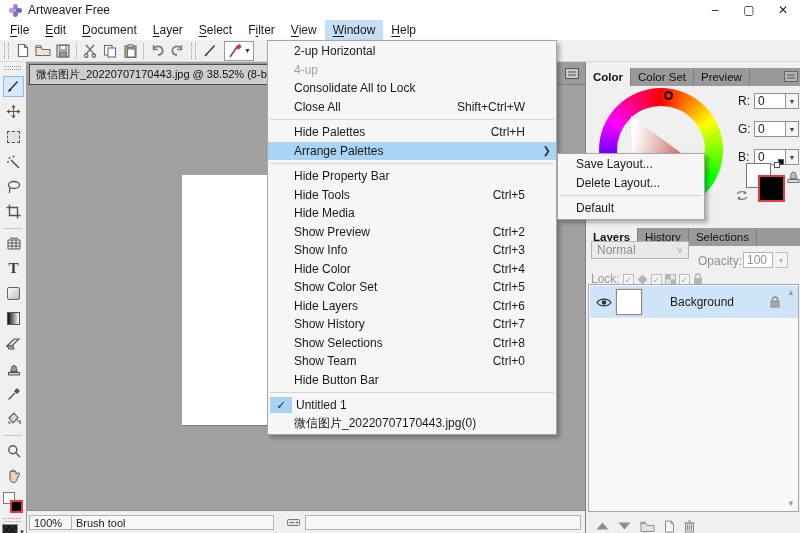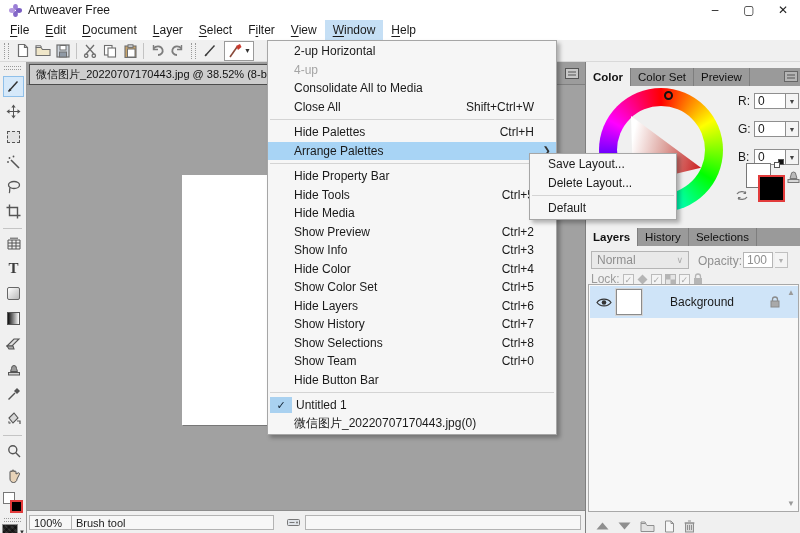--- a/index.html
+++ b/index.html
@@ -78,26 +78,26 @@
   .ddl { position:absolute; height:18px; background:#e9e9e9; border:1px solid #b5b5b5; color:#8f8f8f; display:flex; align-items:center; padding:0 5px; justify-content:space-between; }
   #layerlist { left:2px; top:222px; width:211px; height:228px; background:#f8f8f8; border:1px solid #a8a8a8; }
   #layerrow { left:1px; top:1px; width:208px; height:32px; background:#cfe4f8; display:flex; align-items:center; }
   .thumb { width:26px; height:26px; background:#fff; border:1px solid #8b8b8b; outline:1px solid #d5d5d5; margin-left:4px; }
   .scrollgl { position:absolute; right:3px; font-size:8px; color:#9a9a9a; }
   #llbar { left:2px; top:456px; width:211px; height:16px; display:flex; align-items:center; gap:9px; padding-left:8px; }
 
   
   .menu { position:absolute; background:#f6f6f6; border:1px solid #a6a6a6; box-shadow:3px 3px 4px rgba(0,0,0,.28); z-index:100; padding:1px 0; }
   #winmenu { left:267px; top:40px; width:290px; }
-  #submenu { left:529px; top:153px; width:148px; z-index:101; }
+  #submenu { left:557px; top:153px; width:148px; z-index:101; }
   .mi { height:18.5px; display:flex; align-items:center; position:relative; }
   .mi .chk { width:26px; flex:0 0 26px; display:flex; align-items:center; justify-content:center; height:16px; }
   .mi .chk.on { background:#a9d1f0; margin-left:2px; width:22px; flex-basis:22px; color:#123; font-size:11px; }
   .mi .lbl { flex:1; }
-  .mi .sc { margin-right:22px; }
+  .mi .sc { margin-right:31px; }
   .mi .sub-arrow { position:absolute; right:5px; font-size:10px; color:#333; }
   .mi.hl { background:#a8d4f5; }
   .mi.dis .lbl { color:#a5a5a5; }
   .msep { height:1px; background:#d4d4d4; margin:3px 2px; }
 
   svg { display:block; }
 </style>
 </head>
 <body>
 
@@ -409,21 +409,21 @@
 
     <div class="tabstrip" style="top:166px">
       <div class="ptab active">Layers</div>
       <div class="ptab">History</div>
       <div class="ptab">Selections</div>
       <svg class="strip-menu" style="top:169px" width="14" height="11" viewBox="0 0 14 11">
           <rect x="0.5" y="0.5" width="13" height="10" fill="#b5b5b5" stroke="#666"></rect>
           <path d="M3 4h8M3 7h8" stroke="#555" stroke-width="1.2"></path>
         </svg>
     </div>
-    <div class="ddl" style="left:5px;top:189px;width:98px">
+    <div class="ddl" style="left:5px;top:179px;width:98px">
       <span>Normal</span>
         <span style="font-size:9px;color:#aaa">∨</span>
     </div>
     <span class="abs" style="left:112px;top:192px;color:#8f8f8f">Opacity:</span>
     <span class="fld" style="position:absolute;left:157px;top:190px;width:30px;color:#8f8f8f;border-color:#b5b5b5">100</span>
     <span class="spin dis" style="position:absolute;left:189px;top:190px">▼</span>
     <div class="abs" style="left:5px;top:210px;display:flex;align-items:center;gap:3px;color:#9b9b9b">
       <span>Lock:</span>
       <span style="width:11px;height:11px;border:1px solid #bbb;background:#f4f4f4;font-size:9px;line-height:10px;text-align:center;color:#aaa">✓</span>
       <svg width="11" height="11" viewBox="0 0 11 11">
@@ -482,21 +482,21 @@
     <div class="mi">
         <span class="chk"></span>
         <span class="lbl">2-up Horizontal</span>
       </div>
     <div class="mi dis">
         <span class="chk"></span>
         <span class="lbl">4-up</span>
       </div>
     <div class="mi">
         <span class="chk"></span>
-        <span class="lbl">Consolidate All to Media</span>
+        <span class="lbl">Consolidate All to Lock</span>
       </div>
     <div class="mi">
         <span class="chk"></span>
         <span class="lbl">Close All</span>
         <span class="sc">Shift+Ctrl+W</span>
       </div>
     <div class="msep"></div>
     <div class="mi">
         <span class="chk"></span>
         <span class="lbl">Hide Palettes</span>

